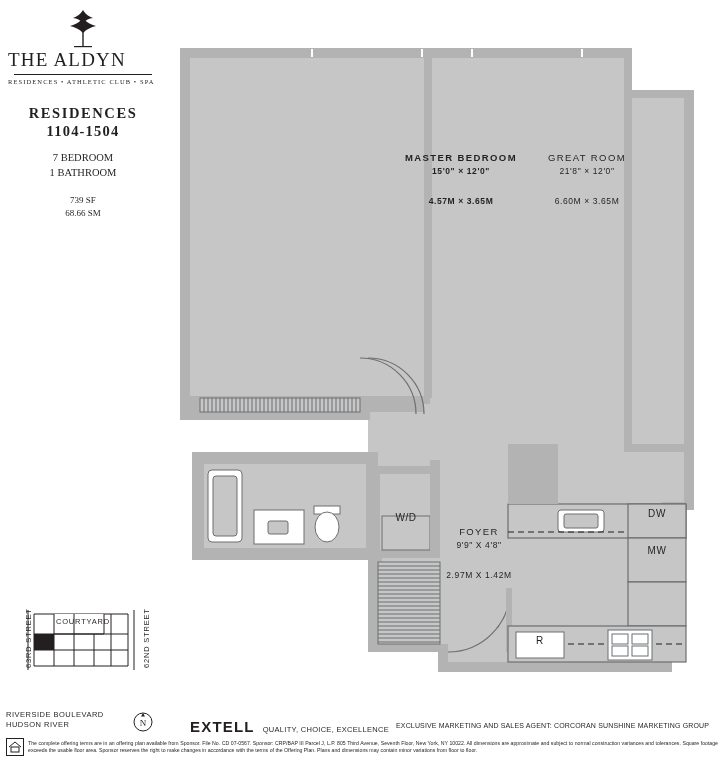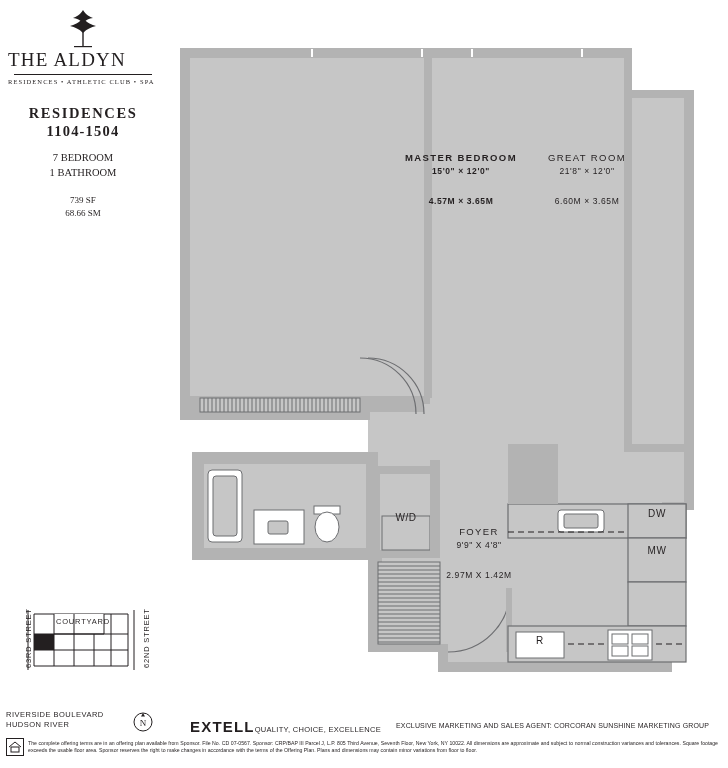--- a/index.html
+++ b/index.html
@@ -54,21 +54,21 @@
   .km-label{position:absolute;font-size:7.5px;letter-spacing:.8px;color:#231f20;}
   .kmv{position:absolute;font-size:7.5px;letter-spacing:.8px;color:#231f20;
     transform:rotate(-90deg);transform-origin:left top;white-space:nowrap;}
   .kmfoot{position:absolute;left:6px;top:710px;width:130px;
     font-size:7.5px;letter-spacing:.5px;line-height:10px;color:#231f20;}
 
   
   .north{position:absolute;left:133px;top:712px;width:20px;height:20px;}
   .extell{position:absolute;left:190px;top:718px;font-family:"Liberation Sans",sans-serif;}
   .extell .big{font-size:15px;font-weight:bold;letter-spacing:1.2px;color:#231f20;}
-  .extell .tag{font-size:7.5px;letter-spacing:.3px;color:#231f20;margin-left:0;}
+  .extell .tag{font-size:7.5px;letter-spacing:.3px;color:#231f20;margin-left:8px;}
   .agent{position:absolute;left:396px;top:722px;font-size:7px;letter-spacing:.15px;color:#231f20;}
   .disclaimer{position:absolute;left:28px;top:740px;width:690px;font-size:5.2px;line-height:7.4px;
     color:#231f20;text-align:justify;}
   .eho{position:absolute;left:6px;top:738px;width:18px;height:18px;}
 </style>
 </head>
 <body>
 
 <div class="root">
 

